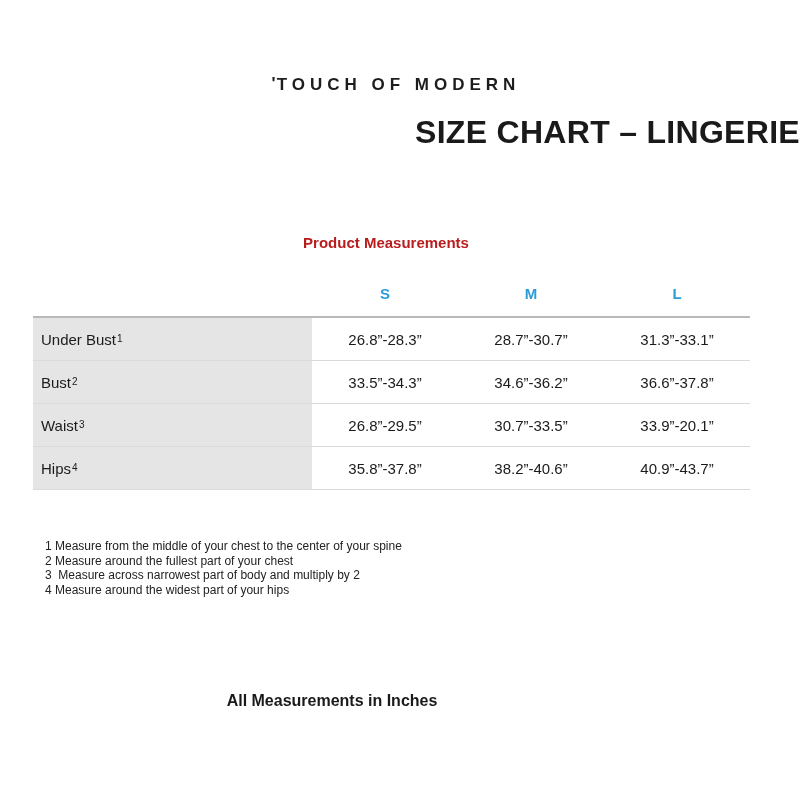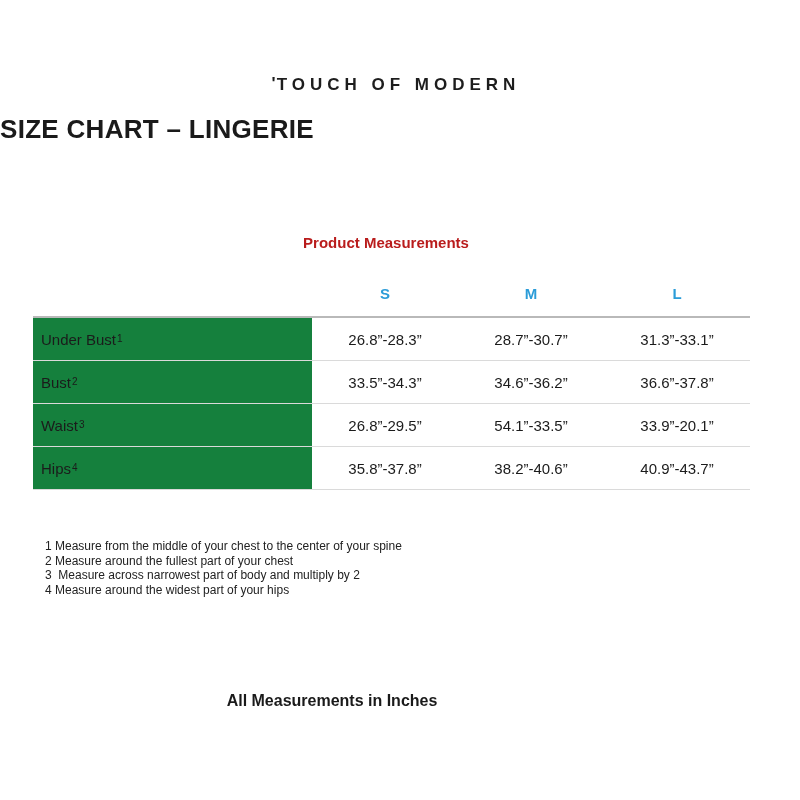--- a/index.html
+++ b/index.html
@@ -30,22 +30,22 @@
     letter-spacing: 0;
     margin-right: 1px;
     position: relative;
     top: -1px;
   }
 
   
   .page-title {
     position: absolute;
     top: 114px; left: 0; width: 800px;
-    text-align: left;
-    font-size: 26px;
+    text-align: right;
+    font-size: 32px;
     font-weight: 600;
     color: #1a1a1a;
     letter-spacing: 0.3px;
   }
 
   
   .table-title {
     position: absolute;
     top: 234px; left: 0; width: 772px;
     text-align: center;
@@ -65,21 +65,21 @@
     align-items: stretch;
     height: 43px;
   }
   .tbl-row.header-row {
     height: 37px;
     border-bottom: 2px solid #b9b9b9;
   }
   .tbl-row.data-row { border-bottom: 1px solid #dadada; }
   .label-cell {
     flex: 0 0 279px;
-    background: #15803d;
+    background: #e5e5e5;
     display: flex;
     align-items: center;
     padding-left: 8px;
     font-size: 15px;
     color: #1b1b1b;
   }
   .header-row .label-cell { background: transparent; }
   .label-cell sup {
     font-size: 10px;
     line-height: 0;
@@ -163,21 +163,21 @@
       <div class="val-cell">34.6”-36.2”</div>
       <div class="val-cell">36.6”-37.8”</div>
     </div>
 
     <div class="tbl-row data-row">
       <div class="label-cell">
           <span>Waist</span>
           <sup>3</sup>
         </div>
       <div class="val-cell">26.8”-29.5”</div>
-      <div class="val-cell">54.1”-33.5”</div>
+      <div class="val-cell">30.7”-33.5”</div>
       <div class="val-cell">33.9”-20.1”</div>
     </div>
 
     <div class="tbl-row data-row">
       <div class="label-cell">
           <span>Hips</span>
           <sup>4</sup>
         </div>
       <div class="val-cell">35.8”-37.8”</div>
       <div class="val-cell">38.2”-40.6”</div>

